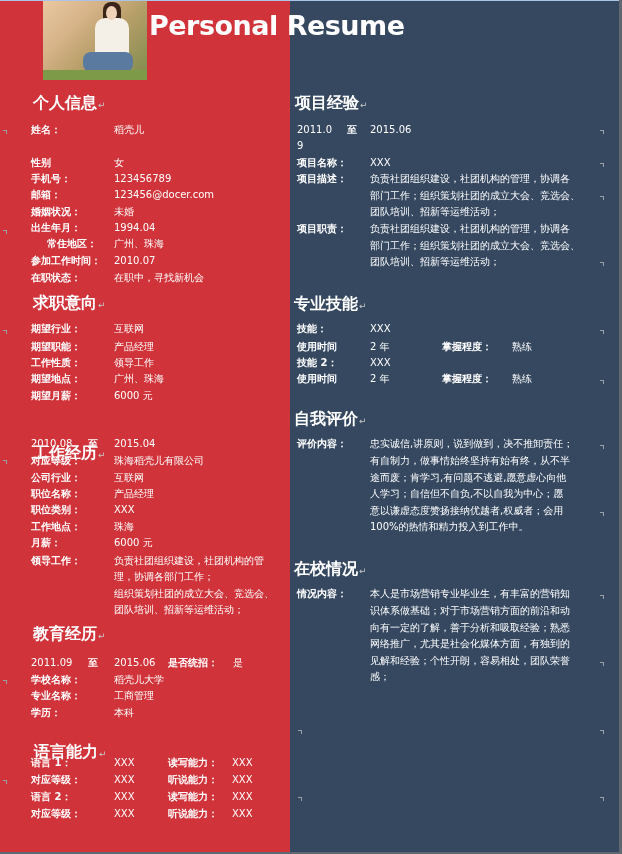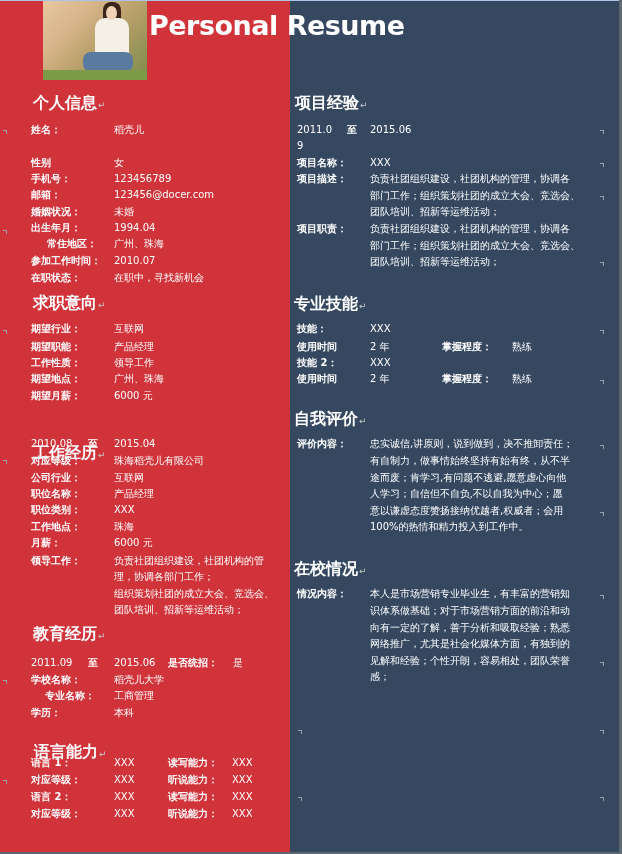--- a/index.html
+++ b/index.html
@@ -156,21 +156,21 @@
     <span class="lbl" style="left:57px">至</span>
     <span class="val" style="left:83px">2015.06</span>
     <span class="lbl" style="left:137px">是否统招：</span>
     <span class="val" style="left:202px">是</span>
   </div>
   <div class="row" style="left:31px;top:672px;">
     <span class="lbl" style="left:0">学校名称：</span>
     <span class="val" style="left:83px">稻壳儿大学</span>
   </div>
   <div class="row" style="left:31px;top:688px;">
-    <span class="lbl" style="left:14px">专业名称：</span>
+    <span class="lbl" style="left:0">专业名称：</span>
     <span class="val" style="left:83px">工商管理</span>
   </div>
   <div class="row" style="left:31px;top:705px;">
     <span class="lbl" style="left:0">学历：</span>
     <span class="val" style="left:83px">本科</span>
   </div>
 
   <div class="row" style="left:31px;top:755px;">
     <span class="lbl" style="left:0">语言 1：</span>
     <span class="val" style="left:83px">XXX</span>
@@ -243,21 +243,21 @@
     <span class="val" style="left:215px">熟练</span>
   </div>
 
   <div class="h" style="left:294px;top:409px;">自我评价</div>
   <div class="row" style="left:297px;top:436px;">
     <span class="lbl" style="left:0">评价内容：</span>
   </div>
   <div class="row" style="left:370px;top:436px;">忠实诚信,讲原则，说到做到，决不推卸责任；</div>
   <div class="row" style="left:370px;top:453px;">有自制力，做事情始终坚持有始有终，从不半</div>
   <div class="row" style="left:370px;top:470px;">途而废；肯学习,有问题不逃避,愿意虚心向他</div>
-  <div class="row" style="left:370px;top:486px;font-family:Liberation Serif, serif;">人学习；自信但不自负,不以自我为中心；愿</div>
+  <div class="row" style="left:370px;top:486px;">人学习；自信但不自负,不以自我为中心；愿</div>
   <div class="row" style="left:370px;top:503px;">意以谦虚态度赞扬接纳优越者,权威者；会用</div>
   <div class="row" style="left:370px;top:519px;">100%的热情和精力投入到工作中。</div>
 
   <div class="h" style="left:294px;top:559px;text-align:center;">在校情况</div>
   <div class="row" style="left:297px;top:586px;">
     <span class="lbl" style="left:0">情况内容：</span>
   </div>
   <div class="row" style="left:370px;top:586px;">本人是市场营销专业毕业生，有丰富的营销知</div>
   <div class="row" style="left:370px;top:603px;">识体系做基础；对于市场营销方面的前沿和动</div>
   <div class="row" style="left:370px;top:620px;">向有一定的了解，善于分析和吸取经验；熟悉</div>

